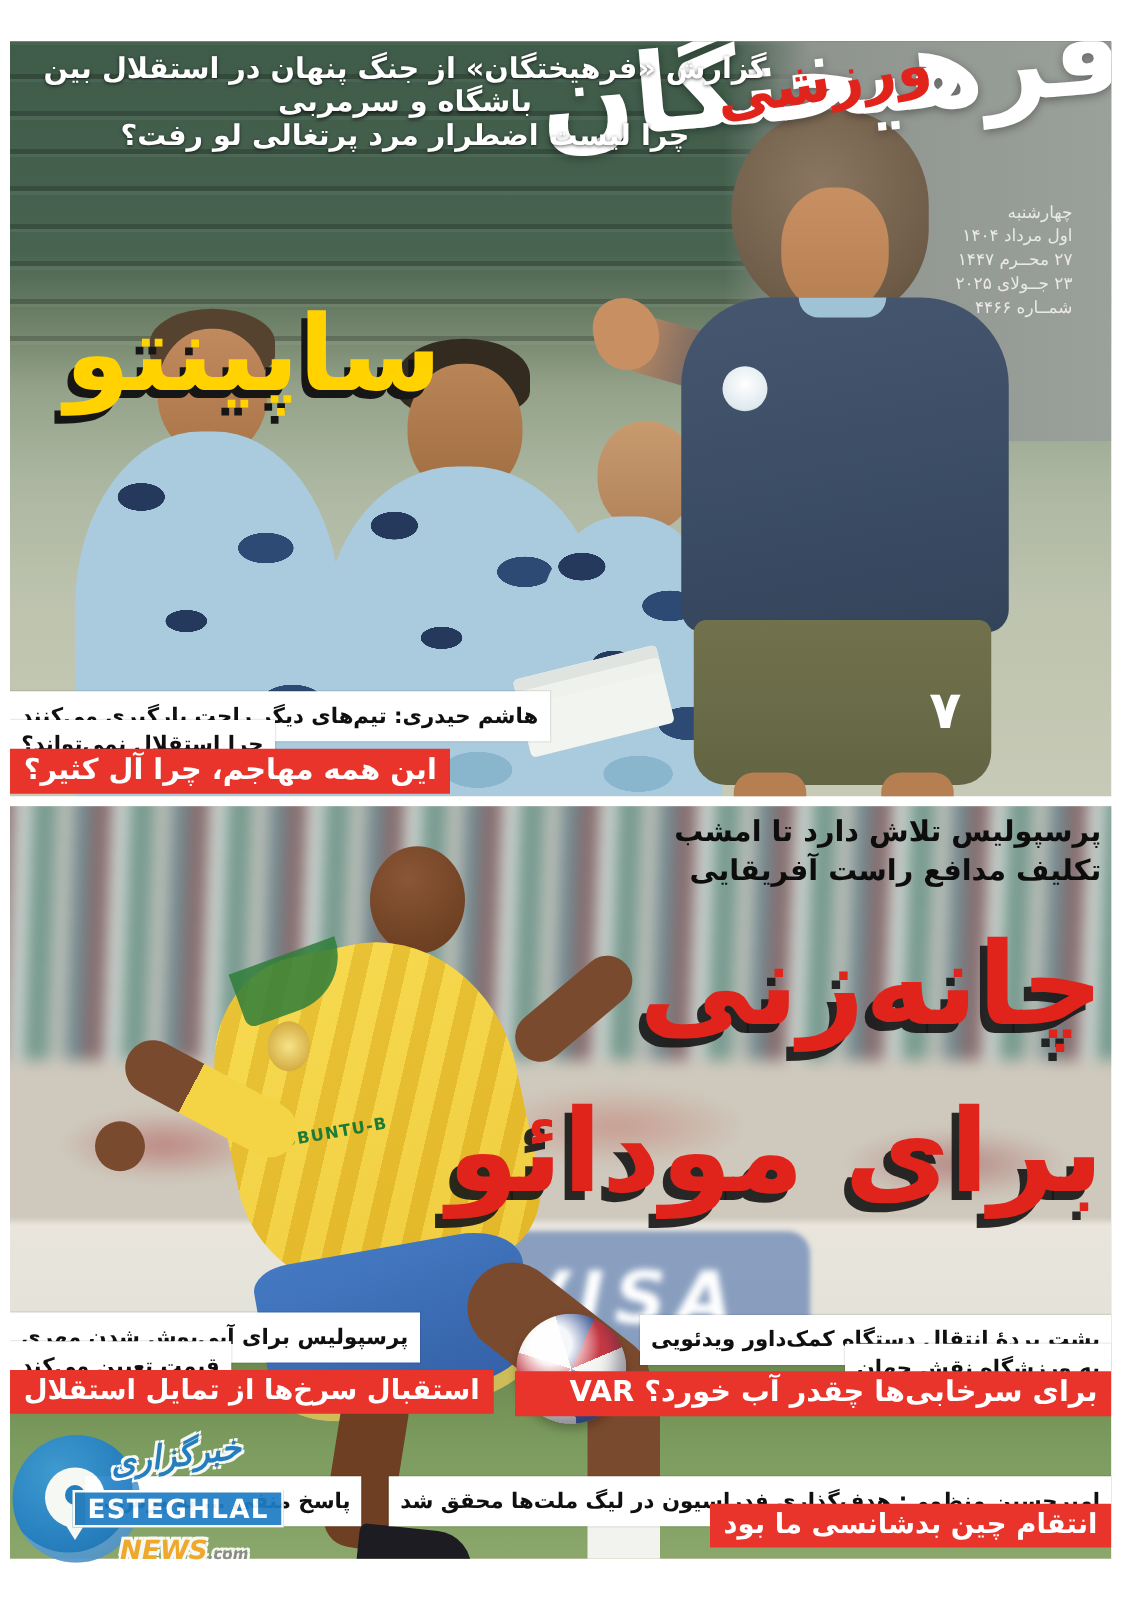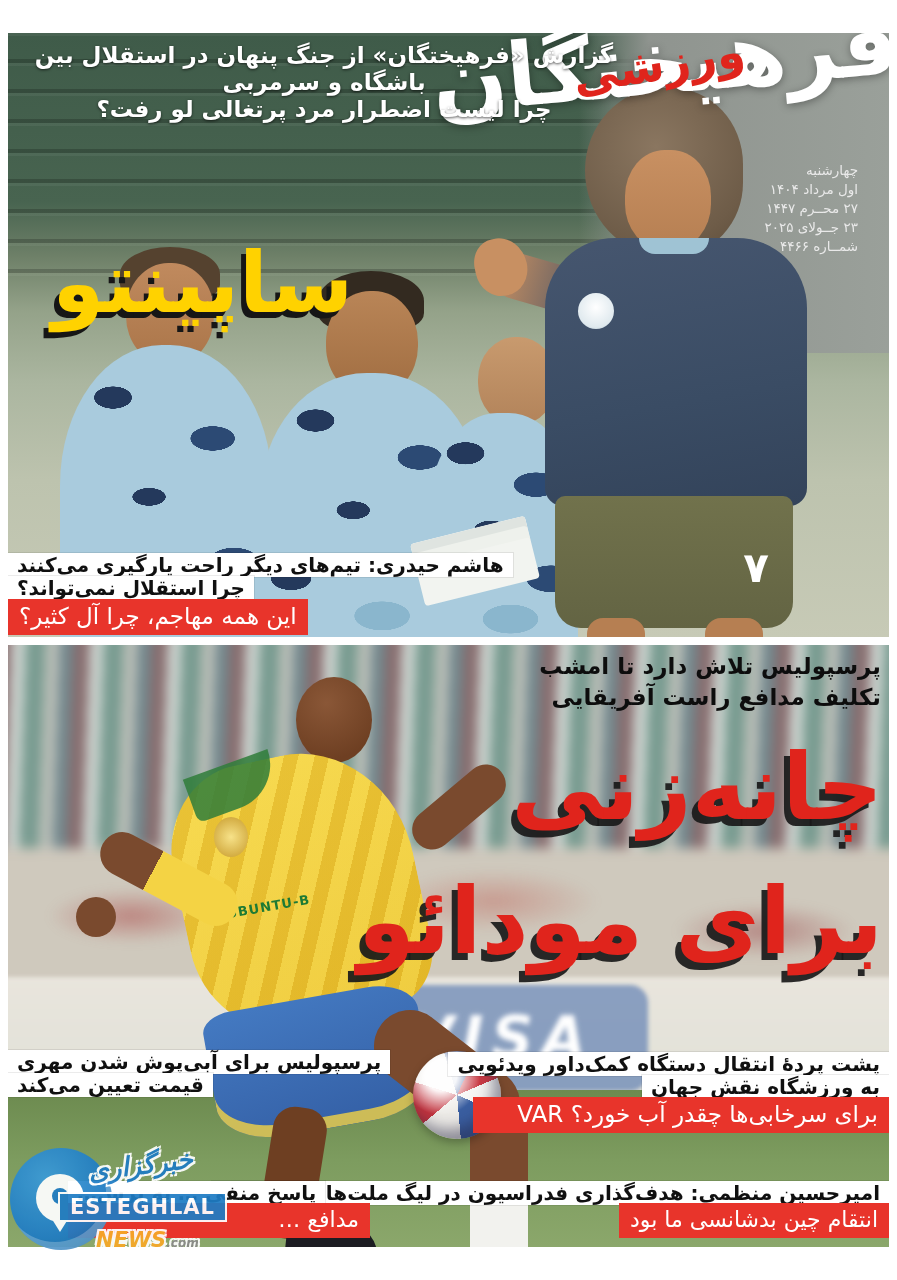--- a/index.html
+++ b/index.html
@@ -79,23 +79,23 @@
   .kicker-top{right:263px;top:9px;width:604px;text-align:center;color:#ffffff;
     font-size:23px;font-weight:bold;line-height:27px;text-shadow:0 1px 3px rgba(0,0,0,0.65);}
 
   
   .yellow-line{color:#ffd200;font-weight:bold;font-size:84px;line-height:1;
     text-shadow:-5px 6px 0 #161616;}
   .yellow-1{left:20px;top:70px;}
   .yellow-2{left:44px;top:184px;margin-top:24px;}
 
   
-  .white-label{background:#ffffff;color:#101010;font-weight:bold;font-size:20px;
-    padding:0 9px;white-space:nowrap;box-shadow:0 0 0 1px rgba(0,0,0,0.08);}
-  .red-label{background:#e8342b;color:#ffffff;font-weight:normal;font-size:23px;
+  .white-label{background:#ffffff;color:#101010;font-weight:bold;font-size:17px;
+    padding:10px 9px;white-space:nowrap;box-shadow:0 0 0 1px rgba(0,0,0,0.08);}
+  .red-label{background:#e8342b;color:#ffffff;font-weight:bold;font-size:23px;
     padding:4px 11px 6px;white-space:nowrap;}
 
   
   .photo-bottom{left:8px;top:645px;width:881px;height:602px;overflow:hidden;background:#cfc9bd;}
   .crowd{left:-12px;right:-12px;top:-12px;height:215px;
     background:#9db5ac;
     background-image:repeating-linear-gradient(92deg,
       rgba(122,62,70,0.62) 0 16px, rgba(228,228,226,0.68) 16px 30px,
       rgba(96,138,126,0.62) 30px 50px, rgba(206,198,192,0.62) 50px 64px,
       rgba(72,92,112,0.5) 64px 78px);
@@ -274,30 +274,30 @@
     <div class="abs kicker-bottom rtl">
       <div>پرسپولیس تلاش دارد تا امشب</div>
       <div>تکلیف مدافع راست آفریقایی</div>
     </div>
 
     <div class="abs red-line red-1 rtl nowrap">چانه‌زنی</div>
     <div class="abs red-line red-2 rtl nowrap">برای مودائو</div>
 
     <div class="abs white-label rtl" style="left:0;top:405px;">پرسپولیس برای آبی‌پوش شدن مهری</div>
     <div class="abs white-label rtl" style="left:0;top:428px;">قیمت تعیین می‌کند</div>
+    <div class="abs red-label rtl" style="left:0;top:451px;font-size:22px;">استقبال سرخ‌ها از تمایل استقلال</div>
 
     <div class="abs white-label rtl" style="right:0;top:407px;">پشت پردهٔ انتقال دستگاه کمک‌داور ویدئویی</div>
     <div class="abs white-label rtl" style="right:0;top:430px;">به ورزشگاه نقش جهان</div>
     <div class="abs red-label rtl" style="right:0;top:452px;padding-left:44px;">VAR برای سرخابی‌ها چقدر آب خورد؟</div>
 
     <div class="abs white-label rtl" style="right:0;top:536px;">امیرحسین منظمی: هدف‌گذاری فدراسیون در لیگ ملت‌ها محقق شد</div>
     <div class="abs red-label rtl" style="right:0;top:558px;font-size:22px;">انتقام چین بدشانسی ما بود</div>
 
     <div class="abs white-label rtl" style="left:60px;top:536px;">پاسخ منفی … به پرس…</div>
-    <div class="abs red-label rtl" style="left:60px;top:558px;font-size:22px;width:280px;">مدافع …</div>
   </div>
 
   <div class="abs watermark">
     <div class="abs wm-ball"></div>
     <div class="abs wm-pin"></div>
     <div class="abs wm-pin-dot"></div>
     <div class="abs wm-pin-tail"></div>
     <div class="abs wm-agency rtl nowrap">خبرگزاری</div>
     <div class="abs wm-esteghlal nowrap">ESTEGHLAL</div>
     <div class="abs wm-news nowrap">

